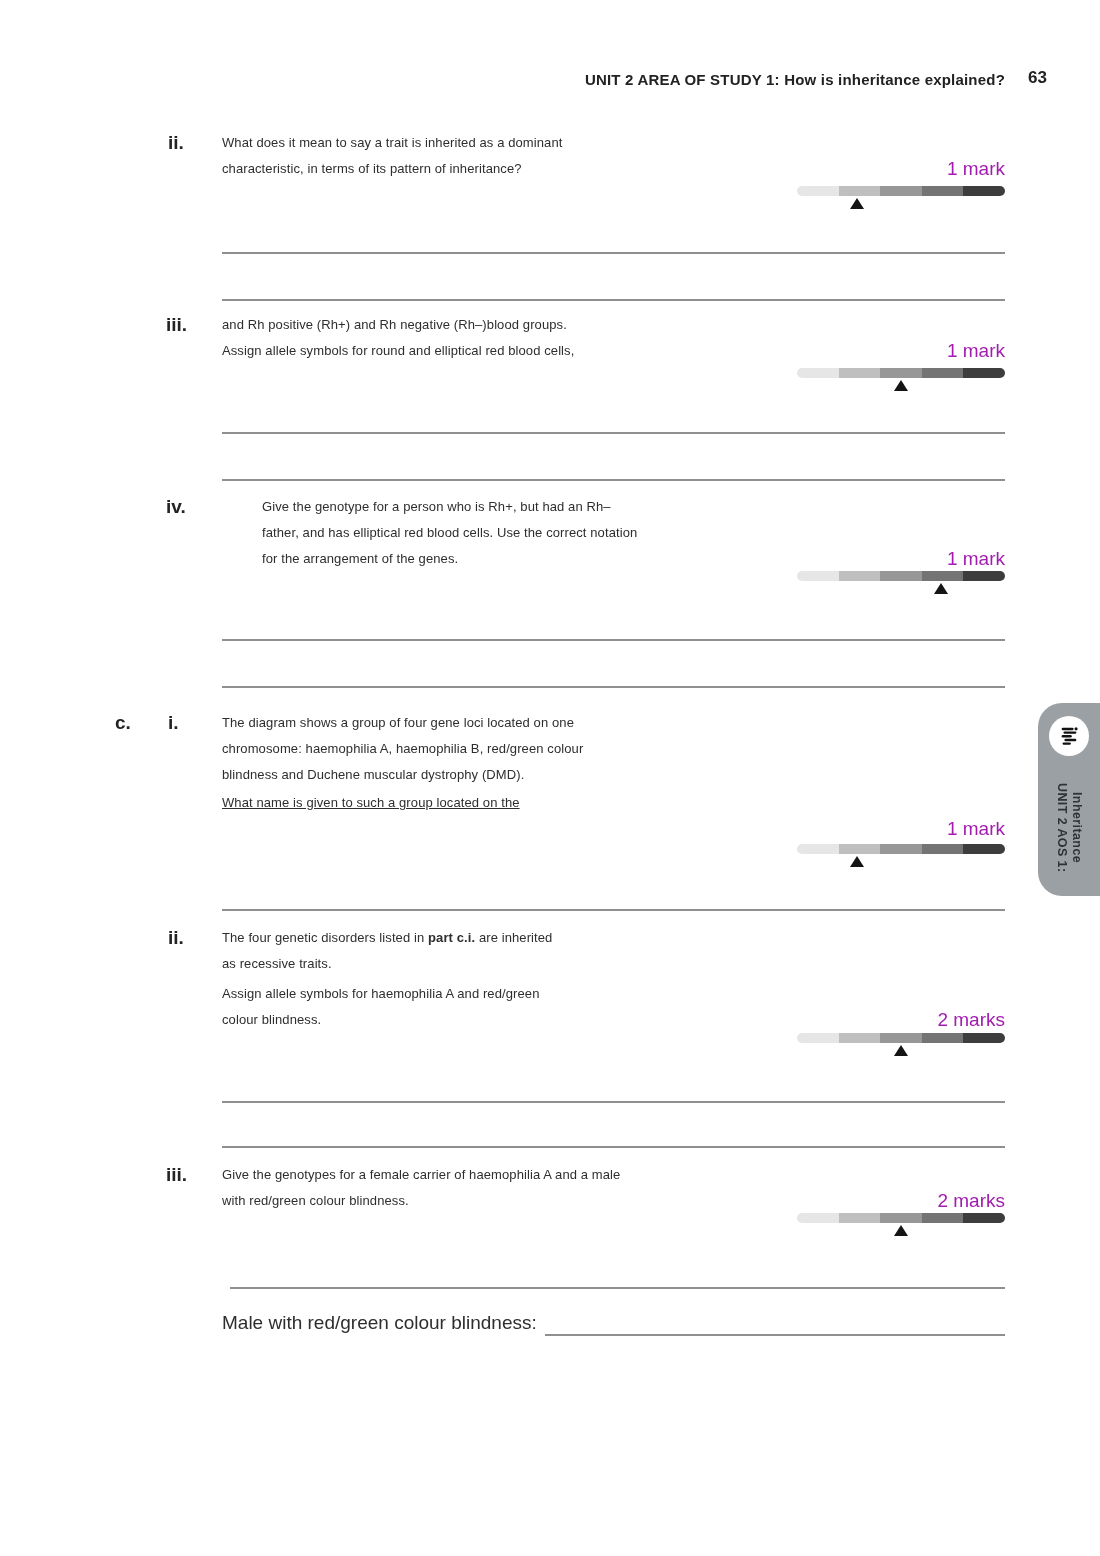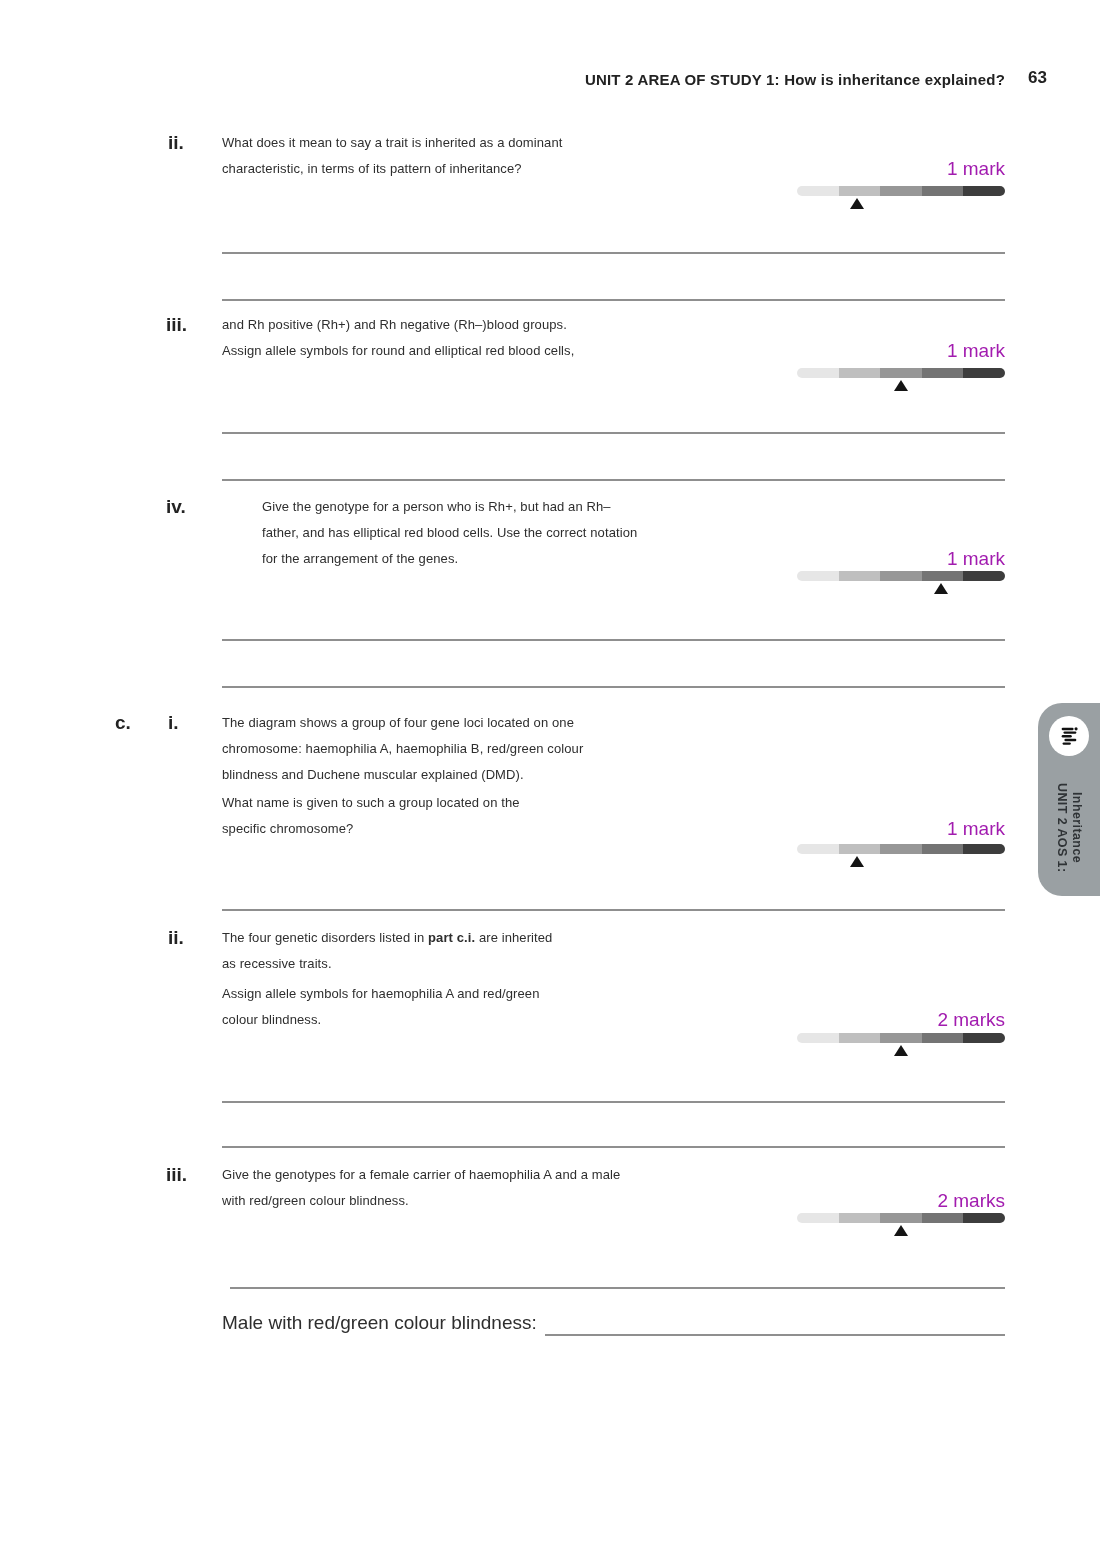--- a/index.html
+++ b/index.html
@@ -102,25 +102,24 @@
     <div class="tri" style="left: 69%;"></div>
   </div>
   <div class="abs ans-line" style="top:639px;"></div>
   <div class="abs ans-line" style="top:686px;"></div>
 
   <div class="abs qnum" style="top:710px;left:115px;">c.</div>
   <div class="abs qnum" style="top:710px;left:168px;">i.</div>
   <div class="abs qtext" style="top:710px;left:222px;">
     <div class="ln">The diagram shows a group of four gene loci located on one</div>
     <div class="ln">chromosome: haemophilia A, haemophilia B, red/green colour</div>
-    <div class="ln">blindness and Duchene muscular explained (DMD).</div>
+    <div class="ln">blindness and Duchene muscular dystrophy (DMD).</div>
   </div>
-  <div class="abs qtext" style="top:790px;left:222px;">
+  <div class="abs qtext" style="top:790px;left:222px;text-decoration:underline;">
     <div class="ln">What name is given to such a group located on the</div>
-    <div class="ln">specific chromosome?</div>
   </div>
   <div class="abs marks" style="top:816px;">1 mark</div>
   <div class="abs bar" style="top:844px;">
     <div class="bar-track">
         <span class="seg" style="background: rgb(230, 230, 230);"></span>
         <span class="seg" style="background: rgb(191, 191, 191);"></span>
         <span class="seg" style="background: rgb(151, 151, 151);"></span>
         <span class="seg" style="background: rgb(116, 116, 116);"></span>
         <span class="seg" style="background: rgb(61, 61, 61);"></span>
       </div>

